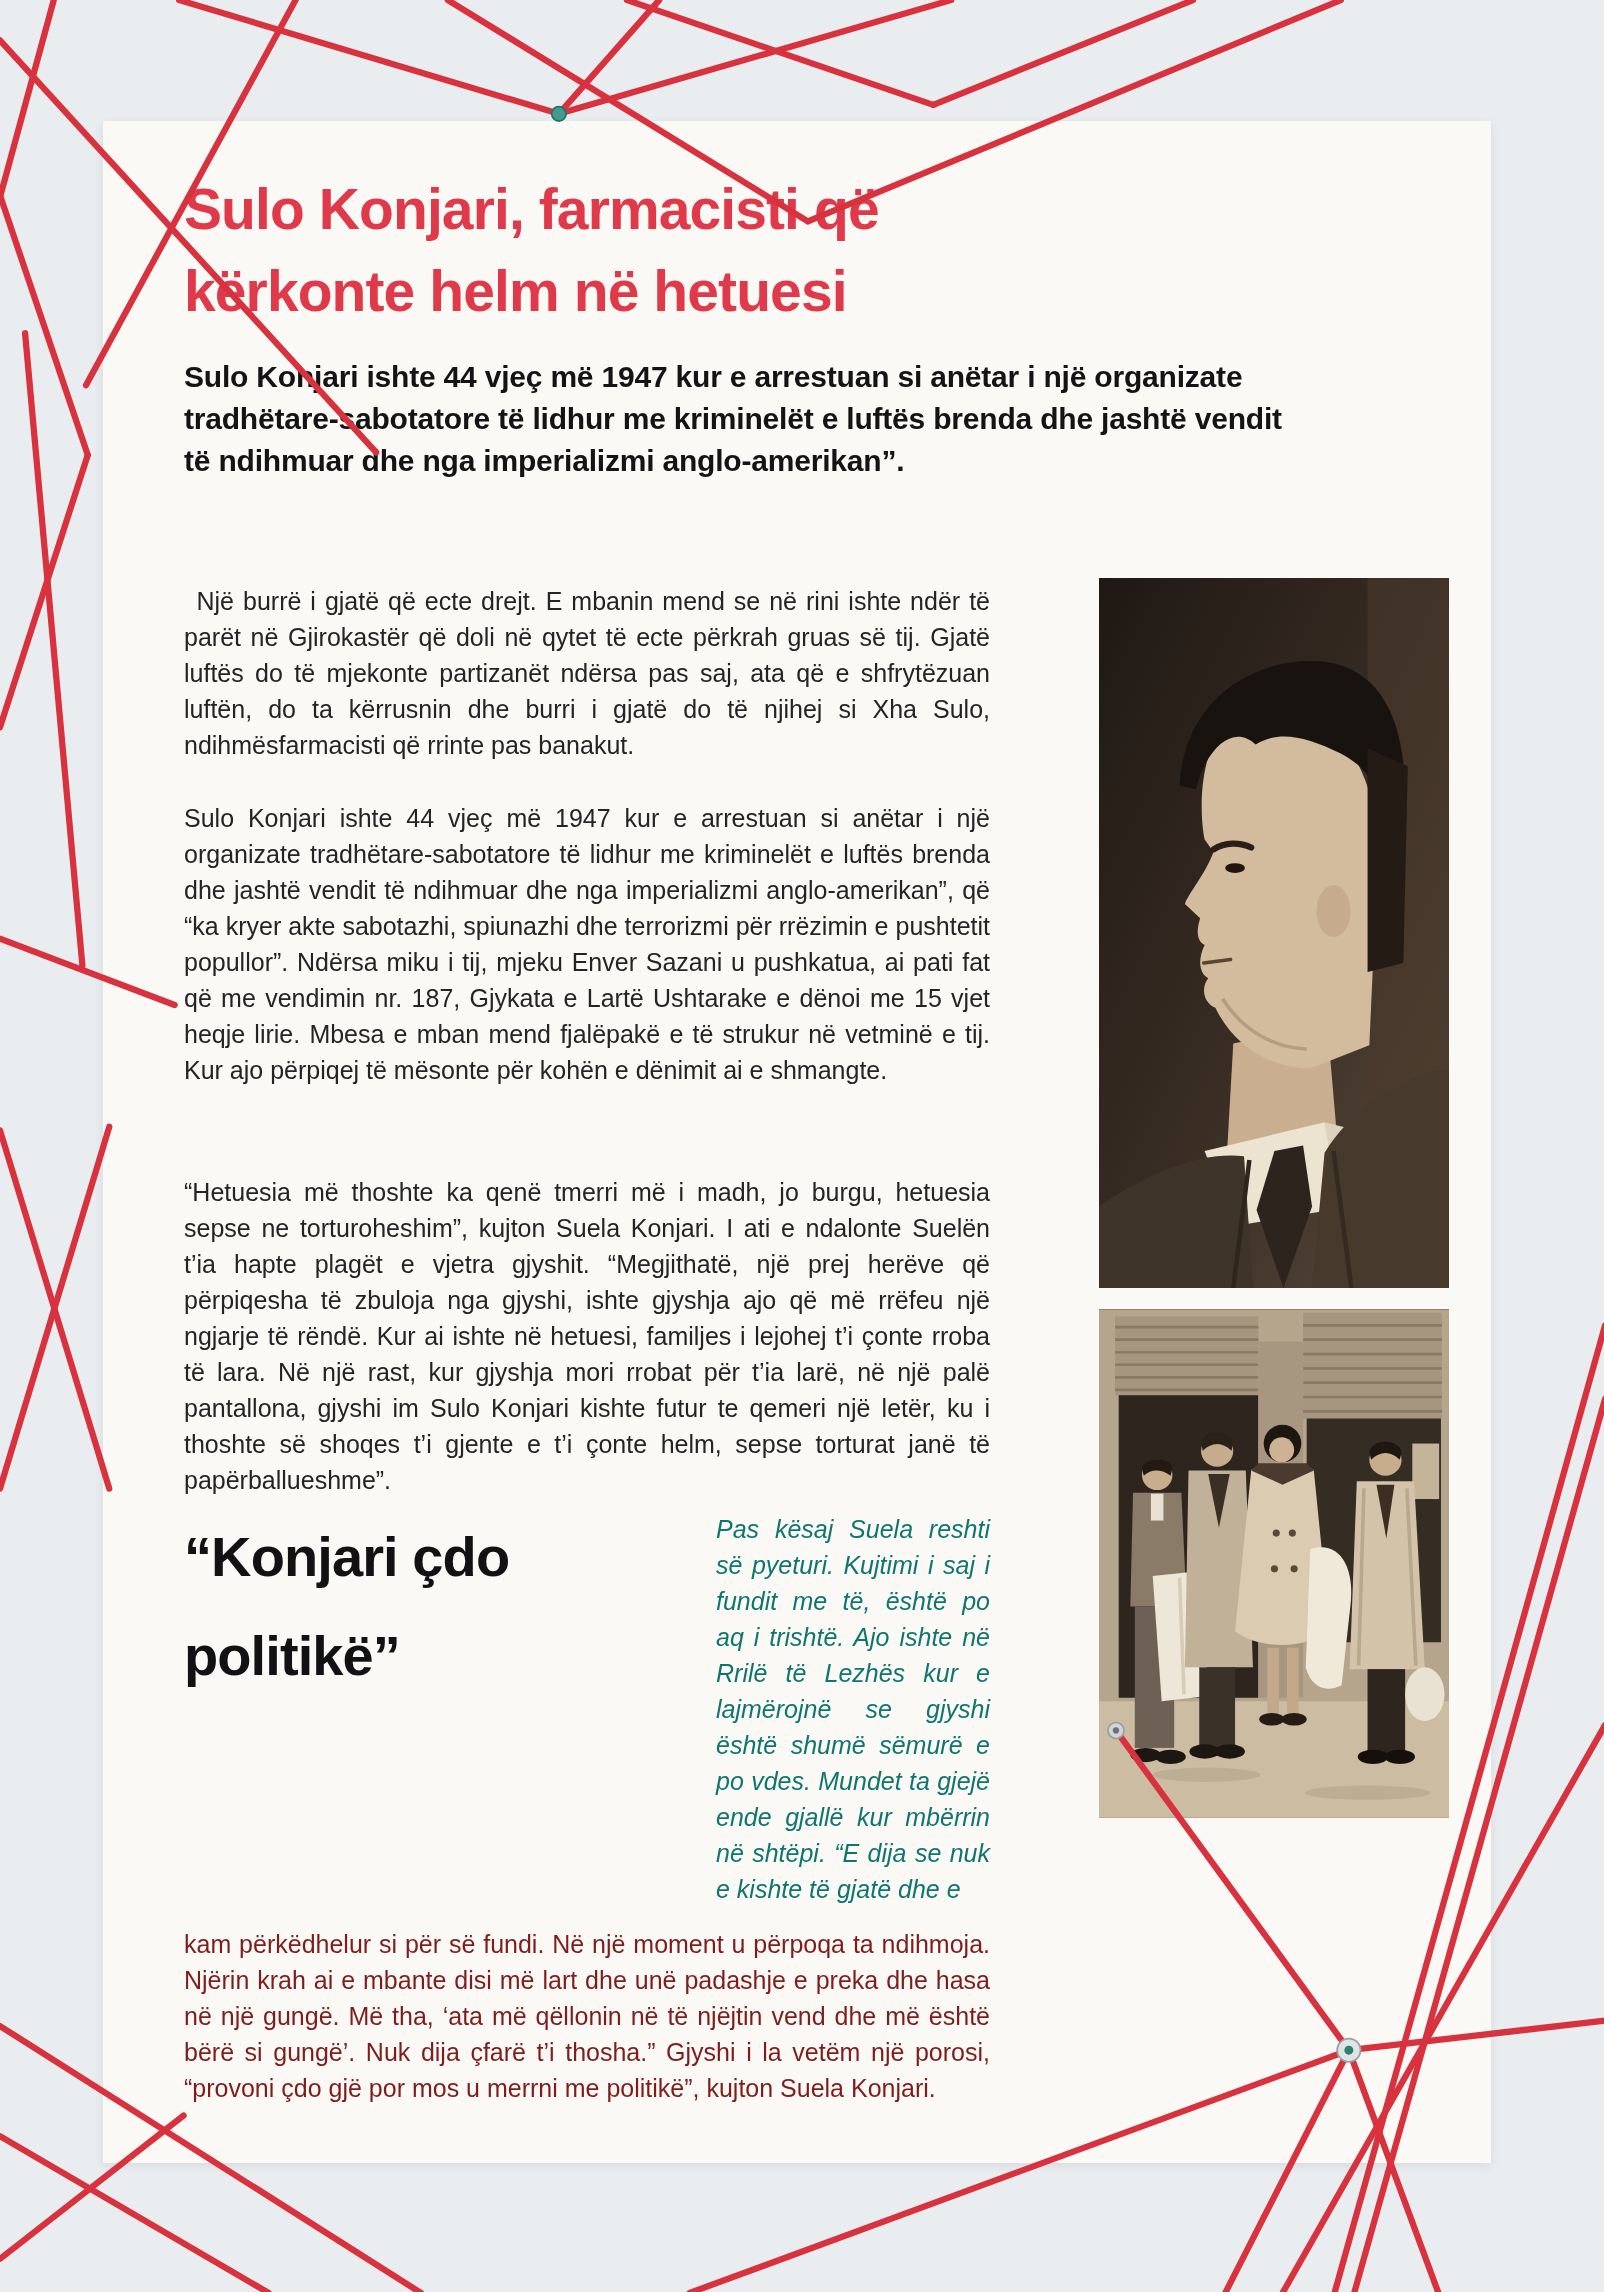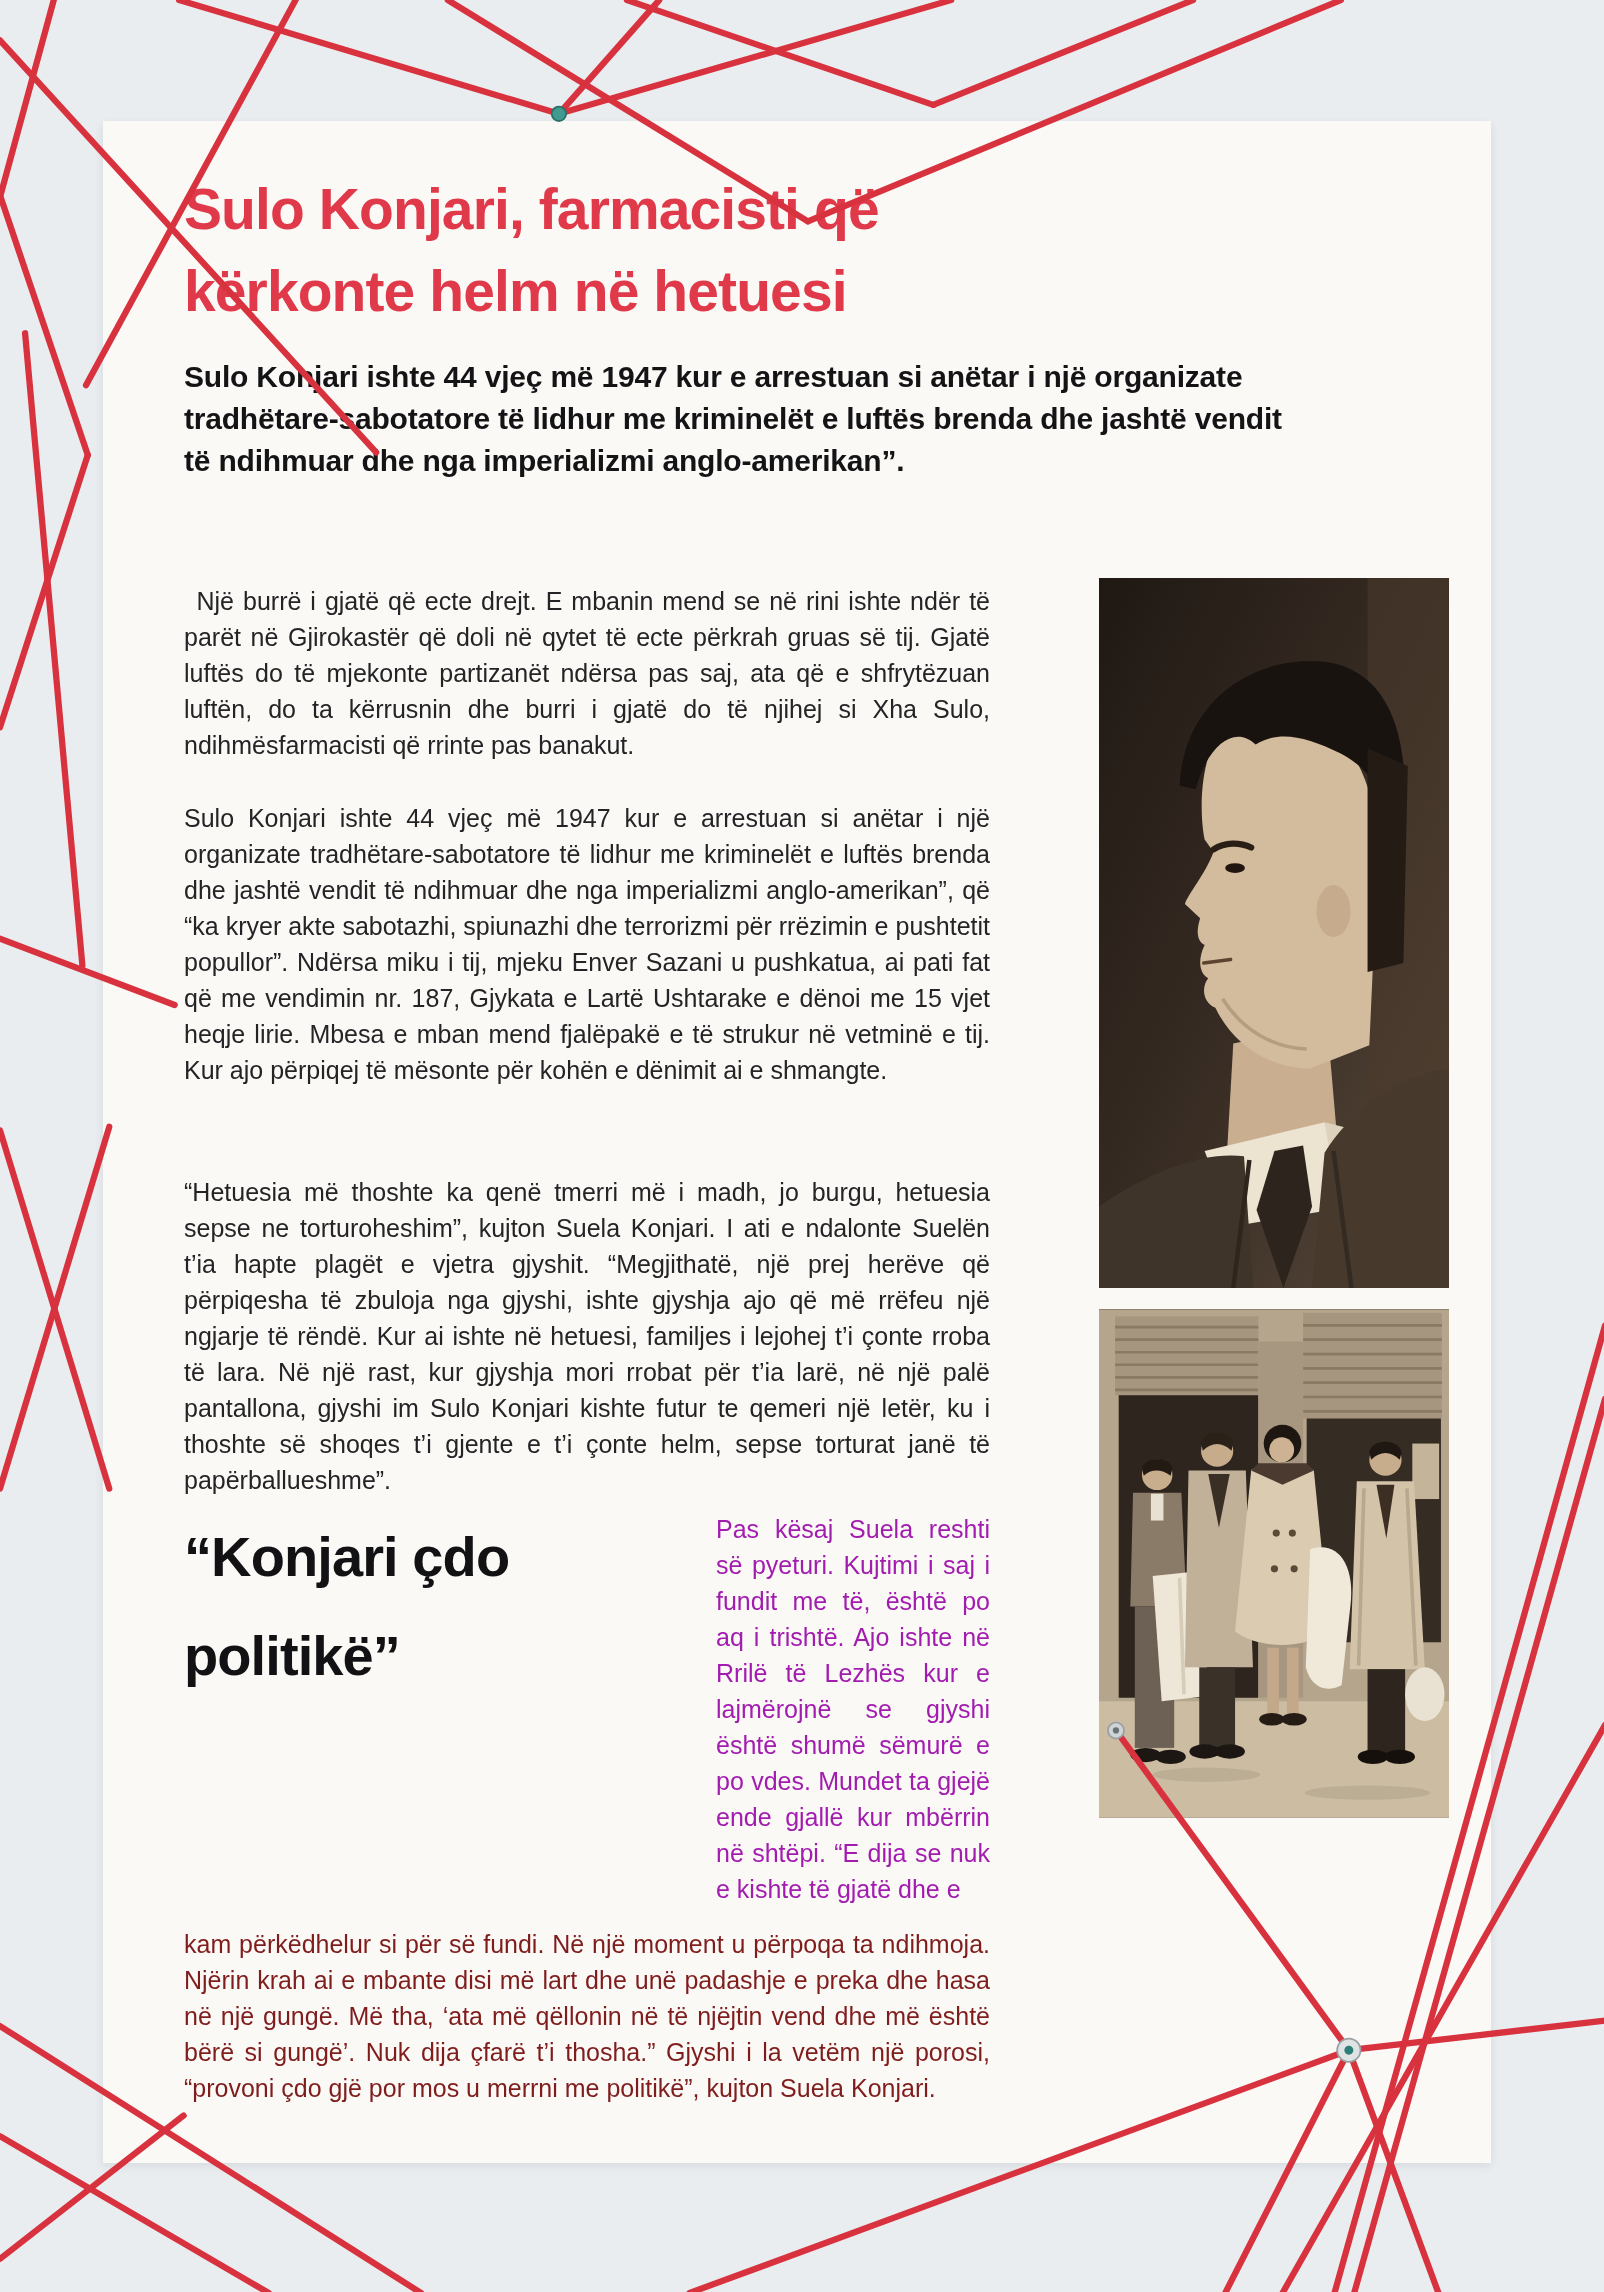--- a/index.html
+++ b/index.html
@@ -32,21 +32,21 @@
   .p1{top:455px;text-indent:12.5px;}
   .p2{top:672px;}
   .p3{top:1046px;}
   .pullquote{
     left:81px;top:1386px;width:502px;
     font-size:56px;line-height:99px;font-weight:900;letter-spacing:-0.9px;
     color:#121214;
   }
   .sidecol{
     left:613px;top:1390px;width:274px;
-    font-size:25px;line-height:36px;text-align:justify;color:#a21caf;
+    font-size:25px;line-height:36px;text-align:justify;color:#0f766e;font-style:italic;
   }
   .closing{
     left:81px;top:1780px;width:806px;
     font-size:25px;line-height:36px;text-align:justify;color:#7f1d1d;
   }
   .photo{overflow:hidden;background:#3a2e25;}
   .photo svg{display:block;}
   .photo.portrait{left:996px;top:457px;width:350px;height:710px;}
   .photo.group{left:996px;top:1188px;width:350px;height:509px;}
   .threads{

